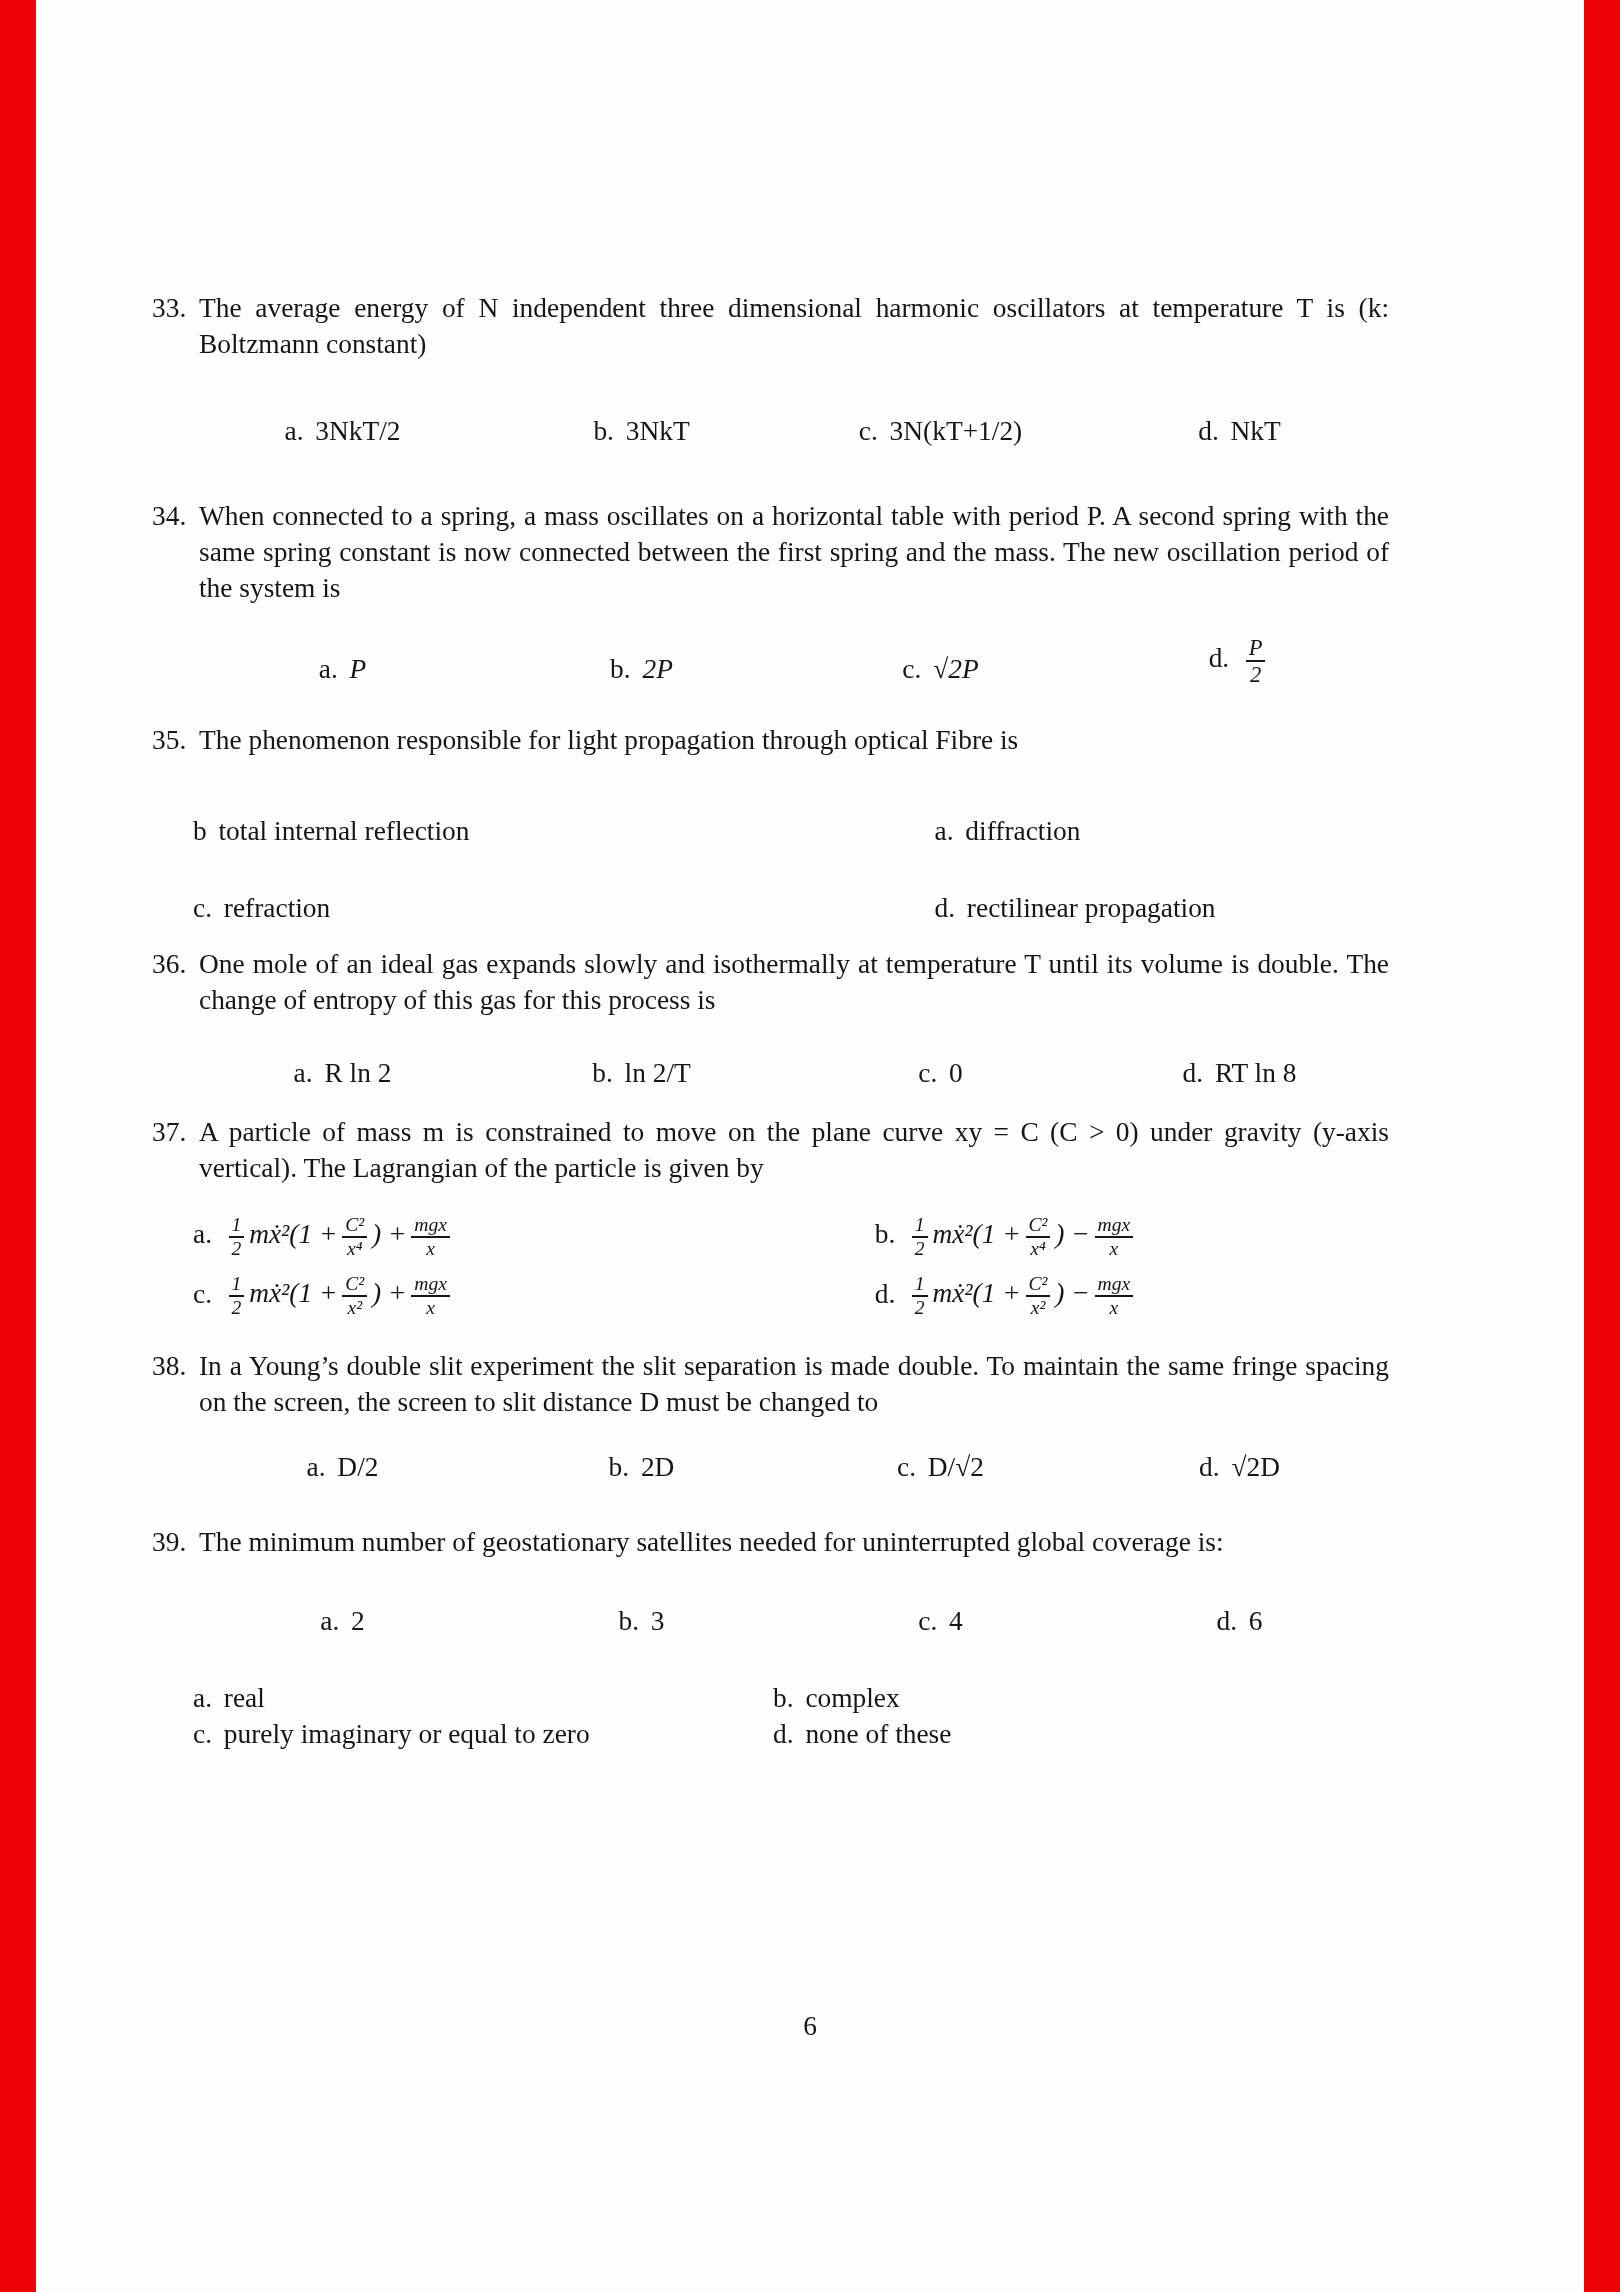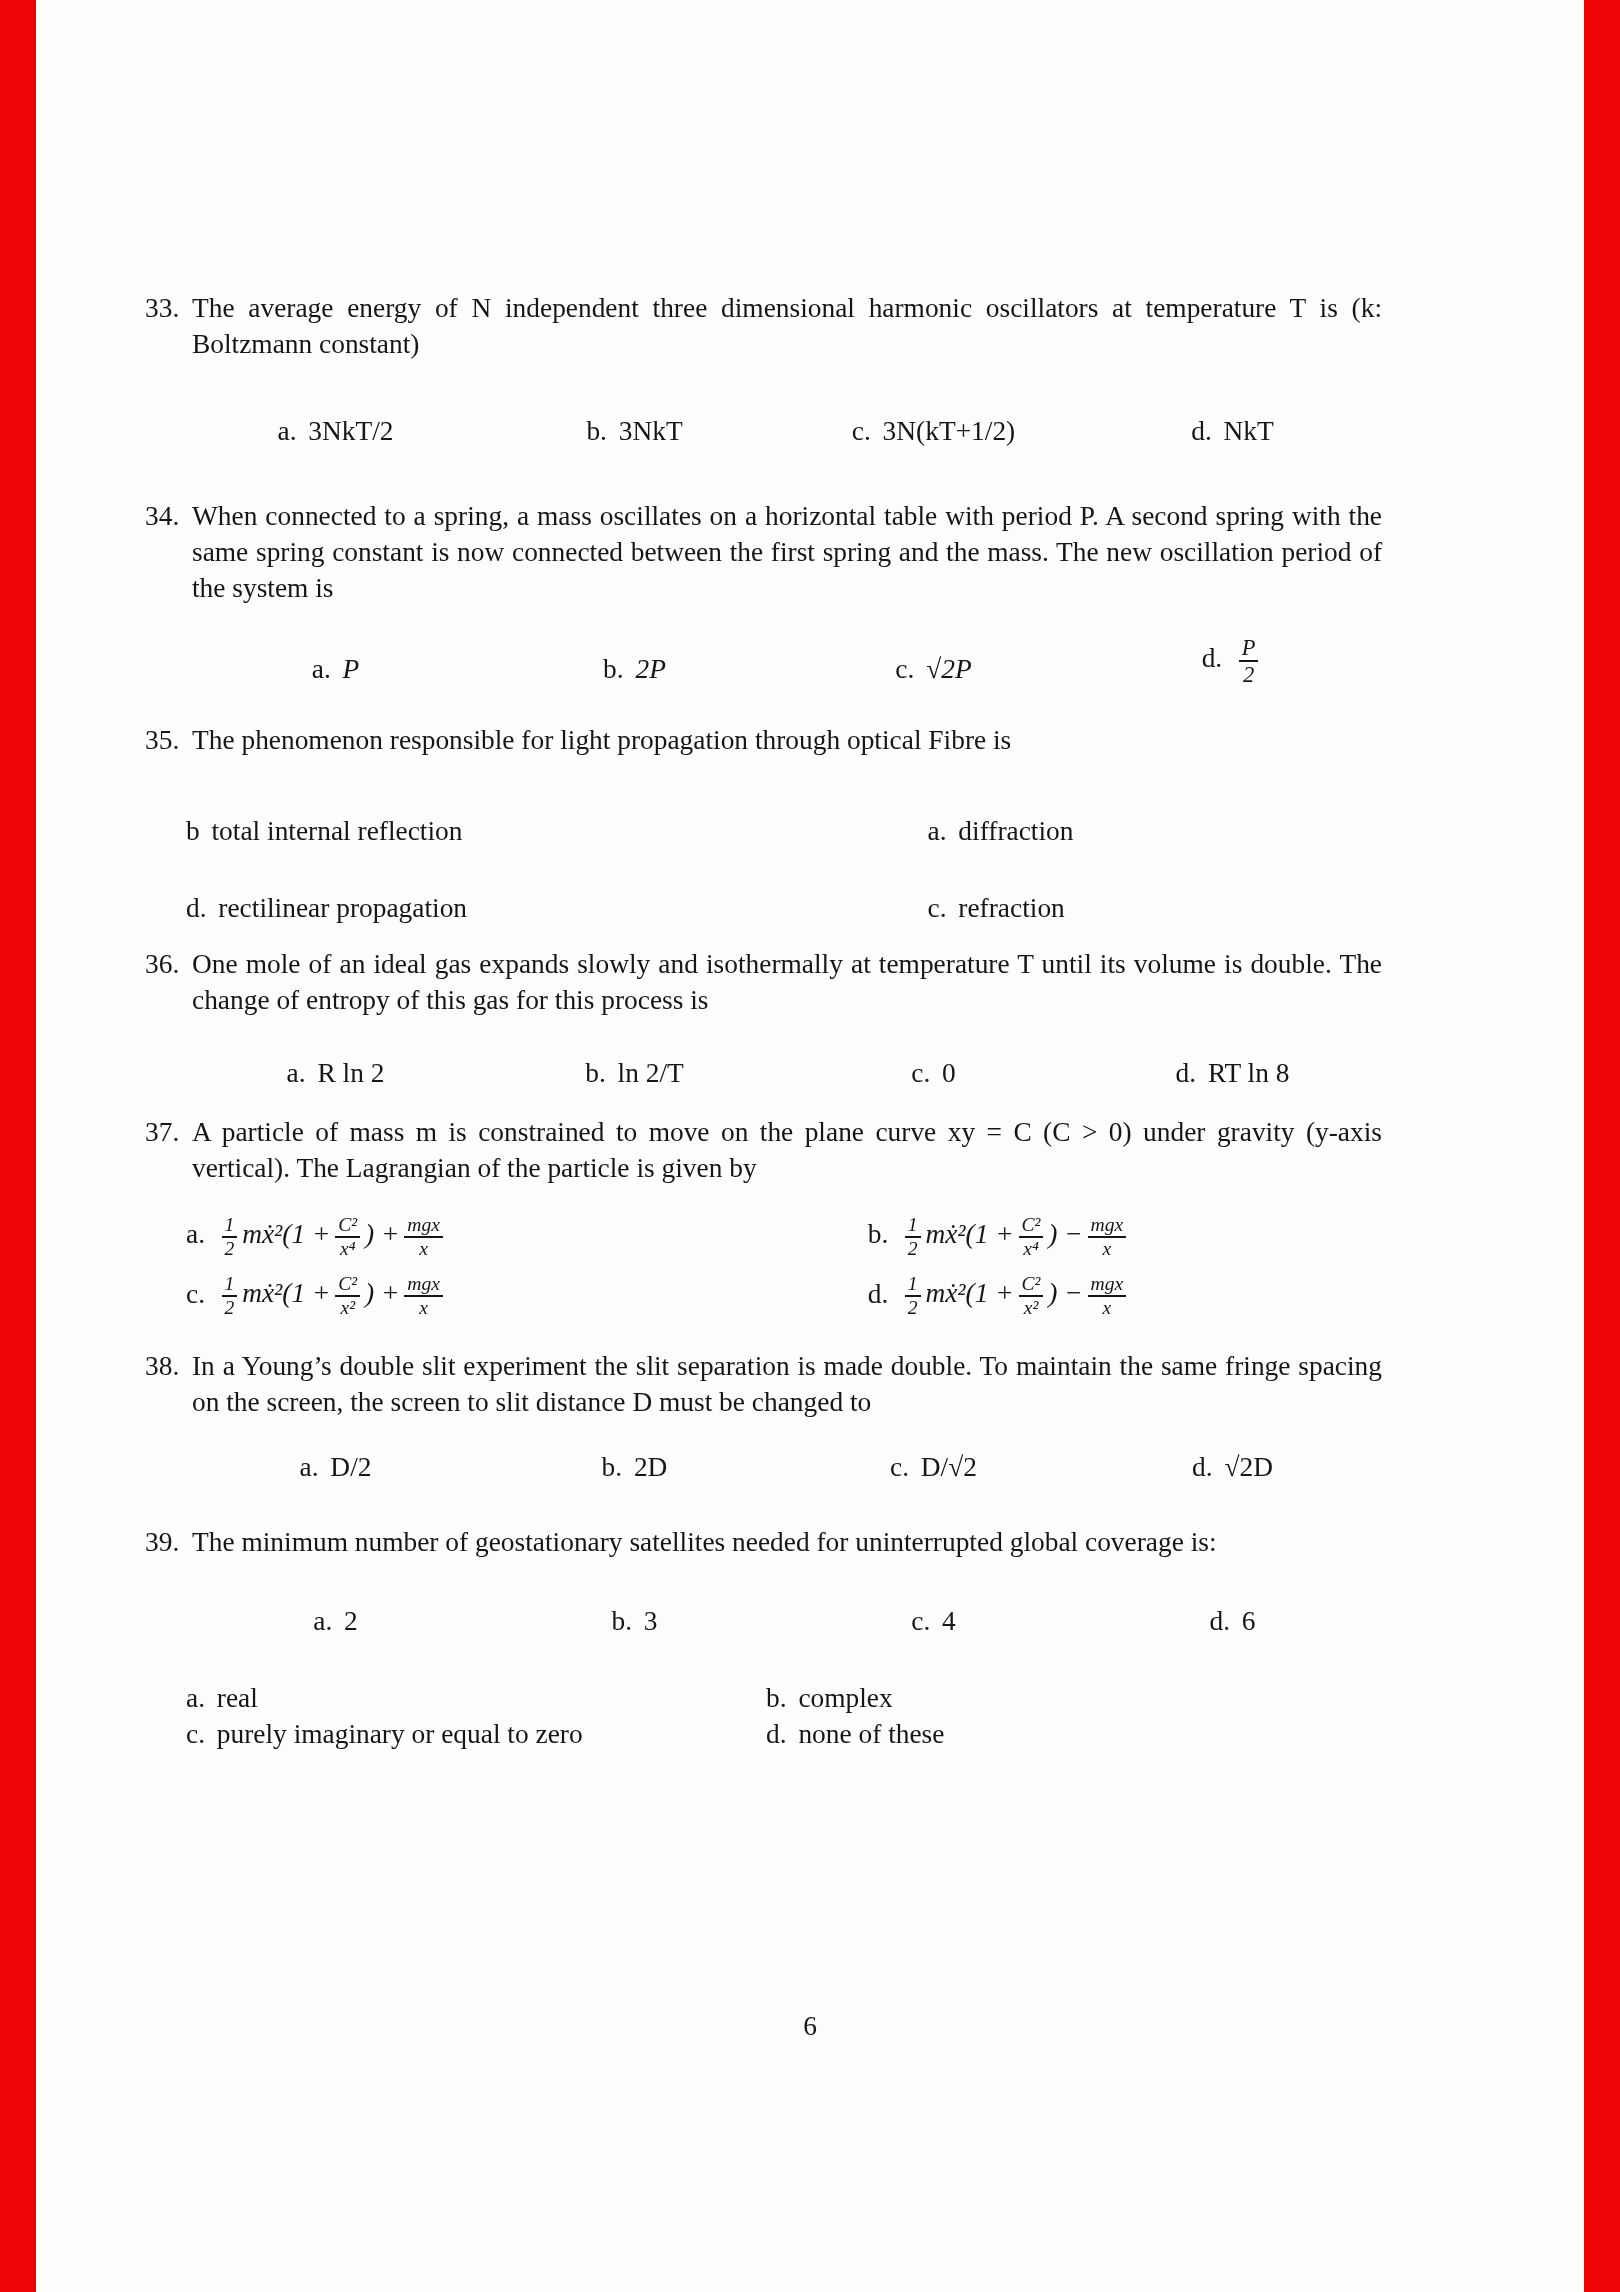--- a/index.html
+++ b/index.html
@@ -9,21 +9,21 @@
     font-family:"Liberation Serif","DejaVu Serif",serif;
     color:#161616;
     position:relative;
     overflow:hidden;
   }
   .red-bar { position:absolute; top:0; bottom:0; width:36px; background:#ee0404; }
   .red-bar.left { left:0; }
   .red-bar.right { right:0; }
 
   .content {
-    position:absolute; left:145px; top:290px; width:1237px;
+    position:absolute; left:152px; top:290px; width:1237px;
     font-size:27.4px; line-height:36px;
   }
 
   .q-head { display:flex; }
   .q-num { flex:none; width:47px; }
   .q-text { flex:1; text-align:justify; }
 
   .opts { padding-left:41px; }
   .row4 { display:grid; grid-template-columns:repeat(4,1fr); align-items:end;text-align:center; }
   .grid35 { display:grid; grid-template-columns:62% 38%; row-gap:41px; }
@@ -98,22 +98,22 @@
   </div>
 
   <div class="q q35">
     <div class="q-head">
       <div class="q-num">35.</div>
       <div class="q-text">The phenomenon responsible for light propagation through optical Fibre is</div>
     </div>
     <div class="opts grid35">
       <div class="opt"><span class="opt-label">b</span><span>total internal reflection</span></div>
       <div class="opt"><span class="opt-label">a.</span><span>diffraction</span></div>
+      <div class="opt"><span class="opt-label">c.</span><span>refraction</span></div>
       <div class="opt"><span class="opt-label">d.</span><span>rectilinear propagation</span></div>
-      <div class="opt"><span class="opt-label">c.</span><span>refraction</span></div>
     </div>
   </div>
 
   <div class="q q36">
     <div class="q-head">
       <div class="q-num">36.</div>
       <div class="q-text">One mole of an ideal gas expands slowly and isothermally at temperature T until its volume is double. The change of entropy of this gas for this process is</div>
     </div>
     <div class="opts row4">
       <div class="opt"><span class="opt-label">a.</span><span>R ln 2</span></div>

